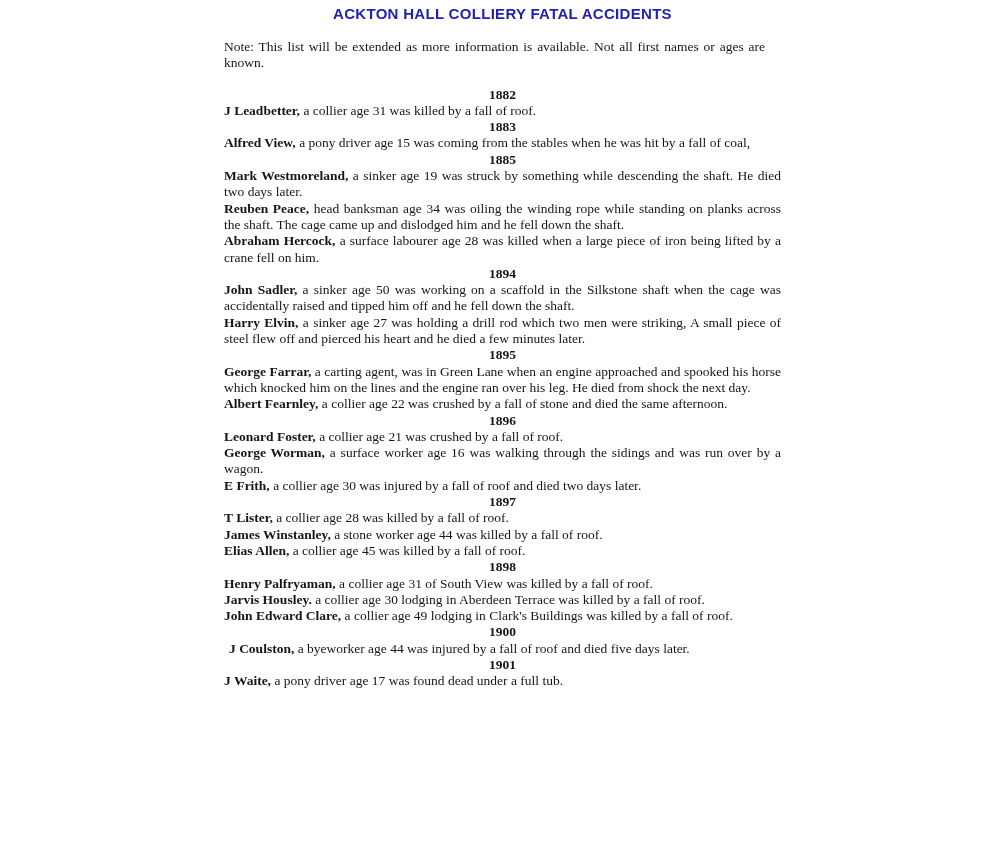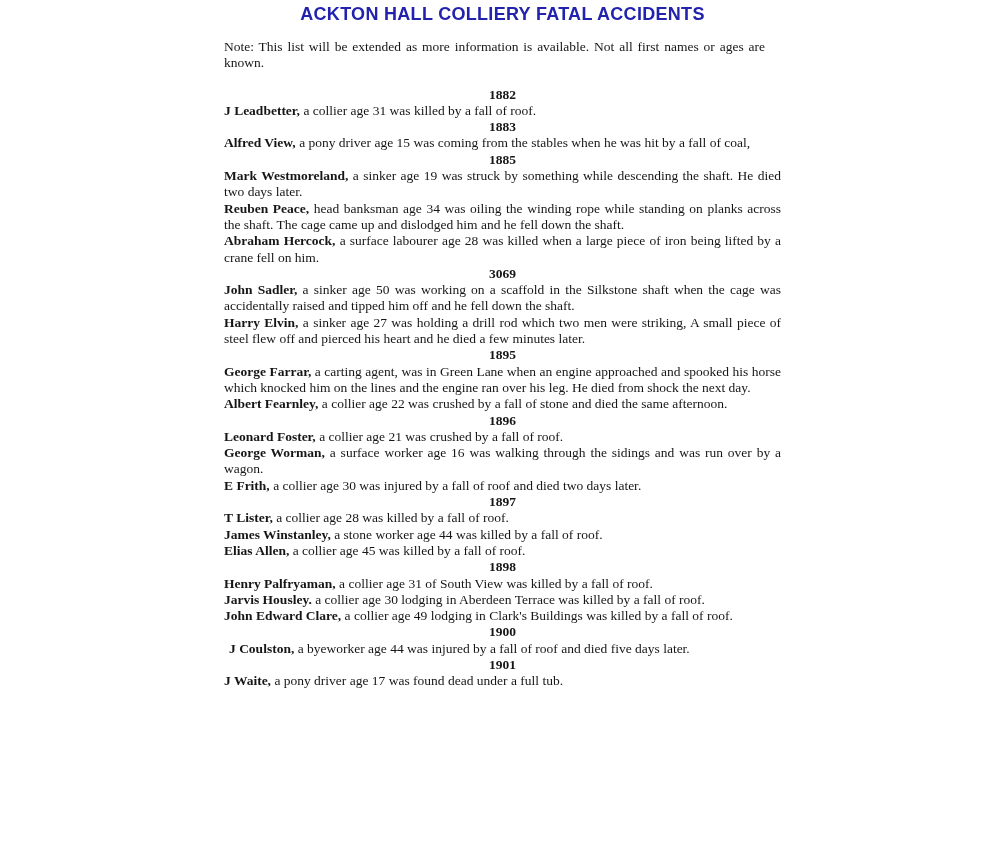--- a/index.html
+++ b/index.html
@@ -15,21 +15,21 @@
     color: #161616;
   }
   .doc {
     width: 557px;
     margin-left: 224px;
     padding-top: 3px;
   }
   .title {
     font-family: "Liberation Sans", sans-serif;
     font-weight: bold;
-    font-size: 18px;
+    font-size: 15px;
     line-height: 22px;
     text-align: center;
     margin: 0 0 14px 0;
     letter-spacing: 0.3px;
   }
   .note {
     font-size: 13.5px;
     line-height: 16.3px;
     text-align: justify;
     margin: 0 16px 15px 0;
@@ -65,21 +65,21 @@
   <p class="note">Note: This list will be extended as more information is available. Not all first names or ages are known.</p>
   <div id="accidents-list">
       <h2 class="year">1882</h2>
       <p class="entry"><b>J Leadbetter,</b><span> a collier age 31 was killed by a fall of roof.</span></p>
       <h2 class="year">1883</h2>
       <p class="entry"><b>Alfred View,</b><span> a pony driver age 15 was coming from the stables when he was hit by a fall of coal,</span></p>
       <h2 class="year">1885</h2>
       <p class="entry"><b>Mark Westmoreland,</b><span> a sinker age 19 was struck by something while descending the shaft. He died two days later.</span></p>
       <p class="entry"><b>Reuben Peace,</b><span> head banksman age 34 was oiling the winding rope while standing on planks across the shaft. The cage came up and dislodged him and he fell down the shaft.</span></p>
       <p class="entry"><b>Abraham Hercock,</b><span> a surface labourer age 28 was killed when a large piece of iron being lifted by a crane fell on him.</span></p>
-      <h2 class="year">3069</h2>
+      <h2 class="year">1894</h2>
       <p class="entry"><b>John Sadler,</b><span> a sinker age 50 was working on a scaffold in the Silkstone shaft when the cage was accidentally raised and tipped him off and he fell down the shaft.</span></p>
       <p class="entry"><b>Harry Elvin,</b><span> a sinker age 27 was holding a drill rod which two men were striking, A small piece of steel flew off and pierced his heart and he died a few minutes later.</span></p>
       <h2 class="year">1895</h2>
       <p class="entry"><b>George Farrar,</b><span> a carting agent, was in Green Lane when an engine approached and spooked his horse which knocked him on the lines and the engine ran over his leg. He died from shock the next day.</span></p>
       <p class="entry"><b>Albert Fearnley,</b><span> a collier age 22 was crushed by a fall of stone and died the same afternoon.</span></p>
       <h2 class="year">1896</h2>
       <p class="entry"><b>Leonard Foster,</b><span> a collier age 21 was crushed by a fall of roof.</span></p>
       <p class="entry"><b>George Worman,</b><span> a surface worker age 16 was walking through the sidings and was run over by a wagon.</span></p>
       <p class="entry"><b>E Frith,</b><span> a collier age 30 was injured by a fall of roof and died two days later.</span></p>
       <h2 class="year">1897</h2>

